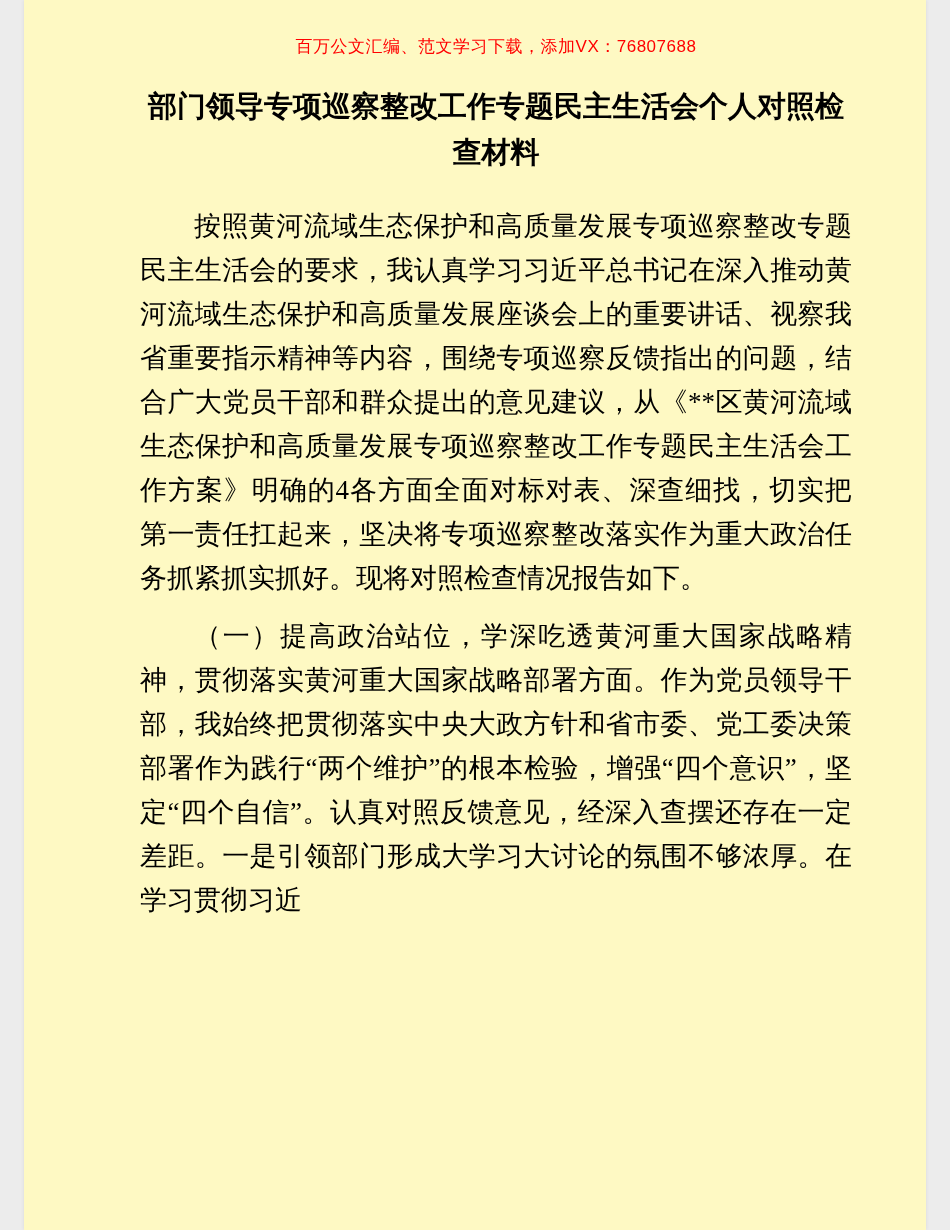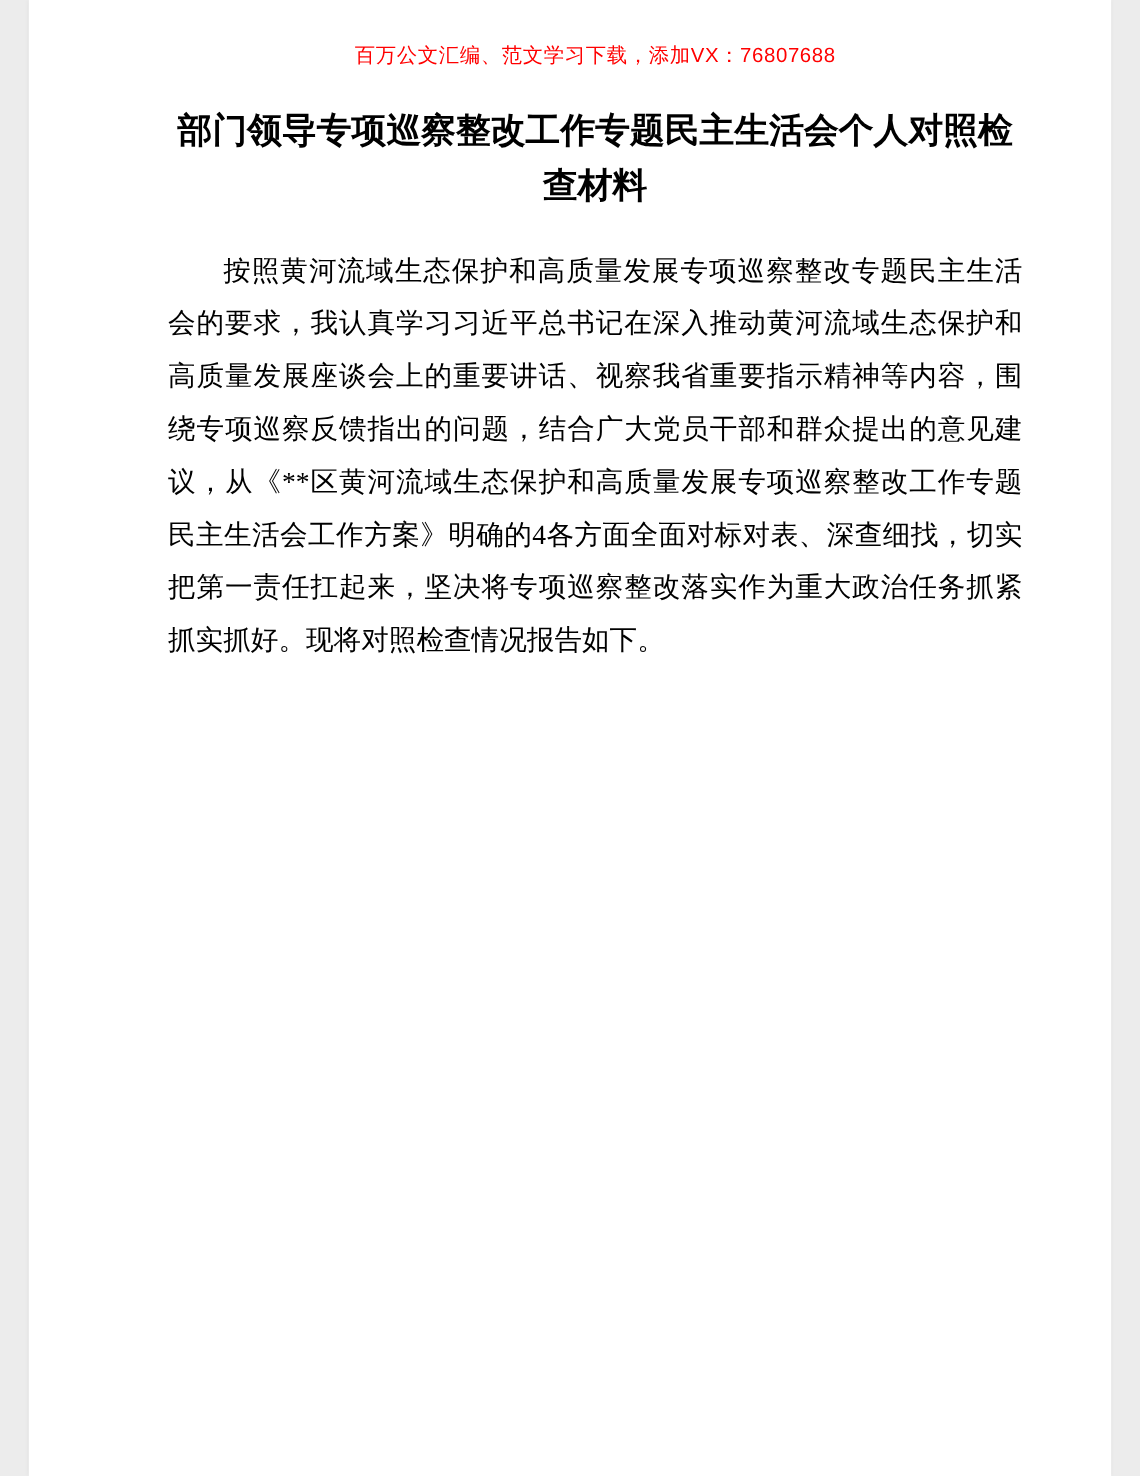--- a/index.html
+++ b/index.html
@@ -6,60 +6,61 @@
   html, body { width: 950px; height: 1230px; }
   body {
     background: #ececec;
     font-family: "Liberation Serif", "DejaVu Serif", serif;
     overflow: hidden;
   }
   .page {
     width: 902px;
     height: 1230px;
     margin: 0 auto;
-    background: #ffffff;
+    background: #fef9c3;
     padding: 34px 74px 40px 116px;
     box-shadow: 0 0 4px rgba(0,0,0,0.08);
   }
   .watermark {
     text-align: center;
     color: #ff0000;
     font-size: 17px;
     line-height: 26px;
     font-family: "Liberation Sans", "DejaVu Sans", sans-serif;
     letter-spacing: 0.5px;
   }
   .doc-title {
     margin-top: 26px;
     text-align: center;
     font-size: 29px;
     font-weight: bold;
     line-height: 46px;
     color: #000000;
-    font-family: Liberation Sans, sans-serif;
+    font-family: Liberation Mono, monospace;
   }
   .doc-body {
     margin-top: 26px;
   }
   .doc-body p {
-    font-size: 23px;
+    font-size: 27px;
     line-height: 44px;
     color: #000000;
     text-align: justify;
     text-indent: 2em;
     margin-bottom: 14px;
     word-break: break-all;
   }
 </style>
 </head>
 <body>
 
 <div class="page">
 
   <div class="watermark" style="color: rgb(255, 0, 0);">百万公文汇编、范文学习下载，添加VX：76807688</div>
 
   <h1 class="doc-title">部门领导专项巡察整改工作专题民主生活会个人对照检查材料</h1>
 
   <div class="doc-body">
     <p>按照黄河流域生态保护和高质量发展专项巡察整改专题民主生活会的要求，我认真学习习近平总书记在深入推动黄河流域生态保护和高质量发展座谈会上的重要讲话、视察我省重要指示精神等内容，围绕专项巡察反馈指出的问题，结合广大党员干部和群众提出的意见建议，从《**区黄河流域生态保护和高质量发展专项巡察整改工作专题民主生活会工作方案》明确的4各方面全面对标对表、深查细找，切实把第一责任扛起来，坚决将专项巡察整改落实作为重大政治任务抓紧抓实抓好。现将对照检查情况报告如下。</p>
+    <p>（一）提高政治站位，学深吃透黄河重大国家战略精神，贯彻落实黄河重大国家战略部署方面。作为党员领导干部，我始终把贯彻落实中央大政方针和省市委、党工委决策部署作为践行“两个维护”的根本检验，增强“四个意识”，坚定“四个自信”。认真对照反馈意见，经深入查摆还存在一定差距。一是引领部门形成大学习大讨论的氛围不够浓厚。在学习贯彻习近</p>
   </div>
 
 </div>
 
 </body></html>

